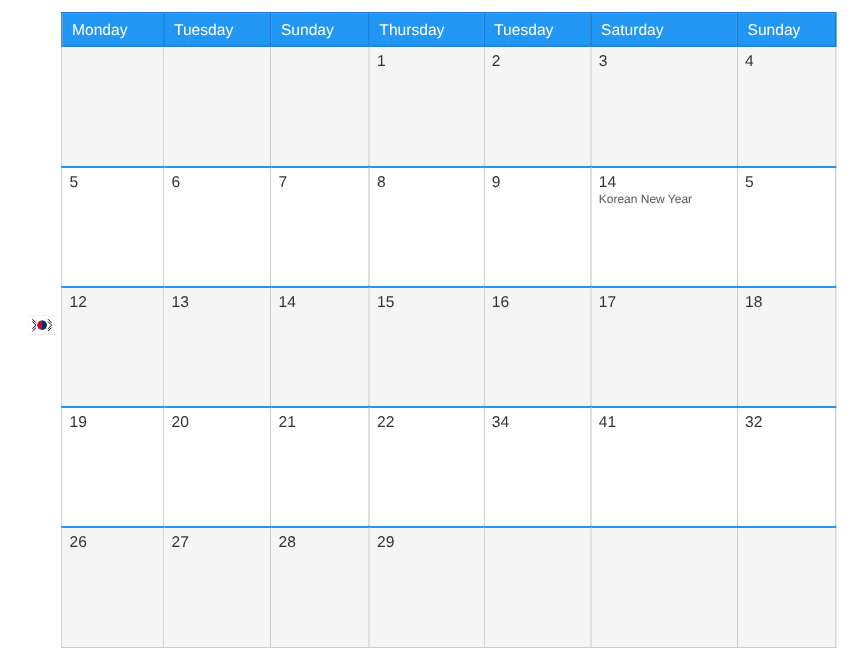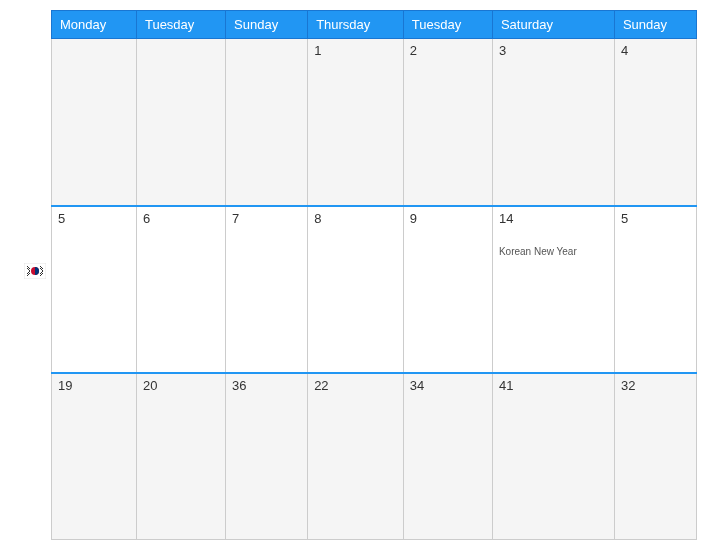--- a/index.html
+++ b/index.html
@@ -82,21 +82,21 @@
       background-color: #fff;
     }
     .day-num {
       font-size: 13px;
       color: #333;
       display: block;
     }
     .event-text {
       font-size: 10px;
       color: #555;
-      margin-top: 20px;
+      margin-top: 2px;
       display: block;
     }
     .top-border-blue {
       border-top: 2px solid #2196f3 !important;
     }
   </style>
 </head>
 <body>
 
 <div class="calendar-container">
@@ -173,36 +173,76 @@
           <td class="top-border-blue">
             <span class="day-num">14</span>
             <span class="event-text">Korean New Year</span>
           </td>
           <td class="top-border-blue">
             <span class="day-num">5</span>
           </td>
         </tr>
         <tr>
           <td class="top-border-blue">
+            <span class="day-num">12</span>
+          </td>
+          <td class="top-border-blue">
+            <span class="day-num">13</span>
+          </td>
+          <td class="top-border-blue">
+            <span class="day-num">14</span>
+          </td>
+          <td class="top-border-blue">
+            <span class="day-num">15</span>
+          </td>
+          <td class="top-border-blue">
+            <span class="day-num">16</span>
+          </td>
+          <td class="top-border-blue">
+            <span class="day-num">17</span>
+          </td>
+          <td class="top-border-blue">
+            <span class="day-num">18</span>
+          </td>
+        </tr>
+        <tr>
+          <td class="top-border-blue">
             <span class="day-num">19</span>
           </td>
           <td class="top-border-blue">
             <span class="day-num">20</span>
           </td>
           <td class="top-border-blue">
-            <span class="day-num">36</span>
+            <span class="day-num">21</span>
           </td>
           <td class="top-border-blue">
             <span class="day-num">22</span>
           </td>
           <td class="top-border-blue">
             <span class="day-num">34</span>
           </td>
           <td class="top-border-blue">
             <span class="day-num">41</span>
           </td>
           <td class="top-border-blue">
             <span class="day-num">32</span>
           </td>
+        </tr>
+        <tr>
+          <td class="top-border-blue">
+            <span class="day-num">26</span>
+          </td>
+          <td class="top-border-blue">
+            <span class="day-num">27</span>
+          </td>
+          <td class="top-border-blue">
+            <span class="day-num">28</span>
+          </td>
+          <td class="top-border-blue">
+            <span class="day-num">29</span>
+          </td>
+          <td class="top-border-blue"></td>
+          <td class="top-border-blue"></td>
+          <td class="top-border-blue"></td>
         </tr>
       </tbody>
   </table>
 </div>
 
 </body></html>

